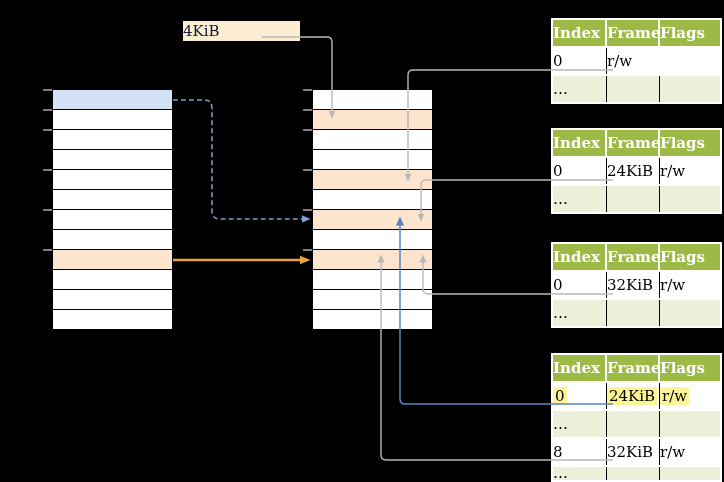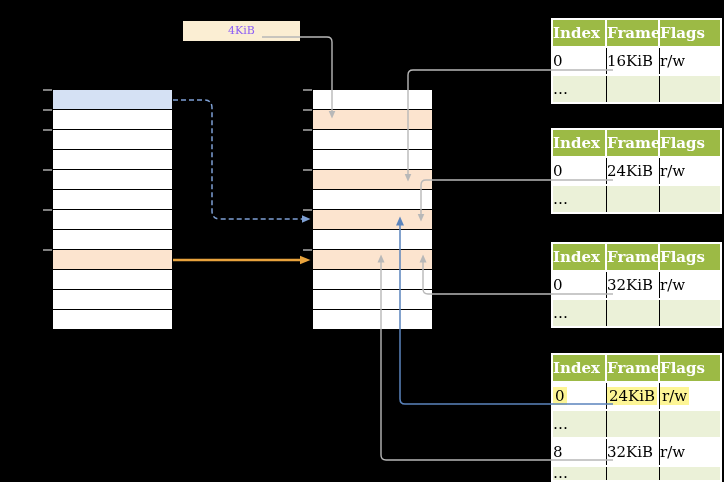--- a/index.html
+++ b/index.html
@@ -1,22 +1,22 @@
 <!DOCTYPE html>
 <html style="--header-green: #9cba45; --row-light-green: #ebf1d8; --entry-peach: #fce4cf; --entry-blue: #d5e1f4; --label-cream: #fbeed3; --highlight-yellow: #fdf595; --arrow-gray: #b8b8b8; --arrow-orange: #e8a33d; --arrow-blue: #5b84bd; --arrow-dashed-blue: #7d9fd3;"><head>
 <meta charset="utf-8">
 <style>
   html,body{margin:0;padding:0;background:#000;}
   #stage{position:relative;width:724px;height:482px;overflow:hidden;background:#000;
          font-family:"DejaVu Serif",serif;}
 
   
   #size-label{position:absolute;left:183px;top:21px;width:117px;height:20px;
-    background:var(--label-cream,#fbeed3);color:#8b5cf6;font-size:11px;line-height:20px;
-    text-align:center;}
+    background:var(--label-cream,#fbeed3);color:#0f172a;font-size:15px;line-height:20px;
+    text-align:left;}
 
   
   .ptable{position:absolute;top:89px;width:121px;border:1px solid #000;background:#fff;
     box-sizing:border-box;}
   #left-table{left:52px}
   #mid-table{left:312px}
   .prow{height:20px;box-sizing:border-box;border-bottom:1px solid #000;background:#fff;}
   .prow:last-child{border-bottom:none;height:19px}
   .prow.fill-blue{background:var(--entry-blue,#d5e1f4)}
   .prow.fill-peach{background:var(--entry-peach,#fce4cf)}
@@ -80,21 +80,20 @@
     </div>
 
   <div class="ftable ft1">
       <div class="frow fhead">
         <div class="fcell c0">Index</div>
         <div class="fcell c1">Frame</div>
         <div class="fcell c2">Flags</div>
       </div>
       <div class="frow fdata">
         <div class="fcell c0"><span>0</span></div>
-        <div class="fcell c1"><span>16KiB</span></div>
         <div class="fcell c2"><span>r/w</span></div>
       </div>
       <div class="frow fdata shaded">
         <div class="fcell c0"><span>…</span></div>
         <div class="fcell c1"></div>
         <div class="fcell c2"></div>
       </div>
     </div>
   <div class="ftable ft2">
       <div class="frow fhead">

